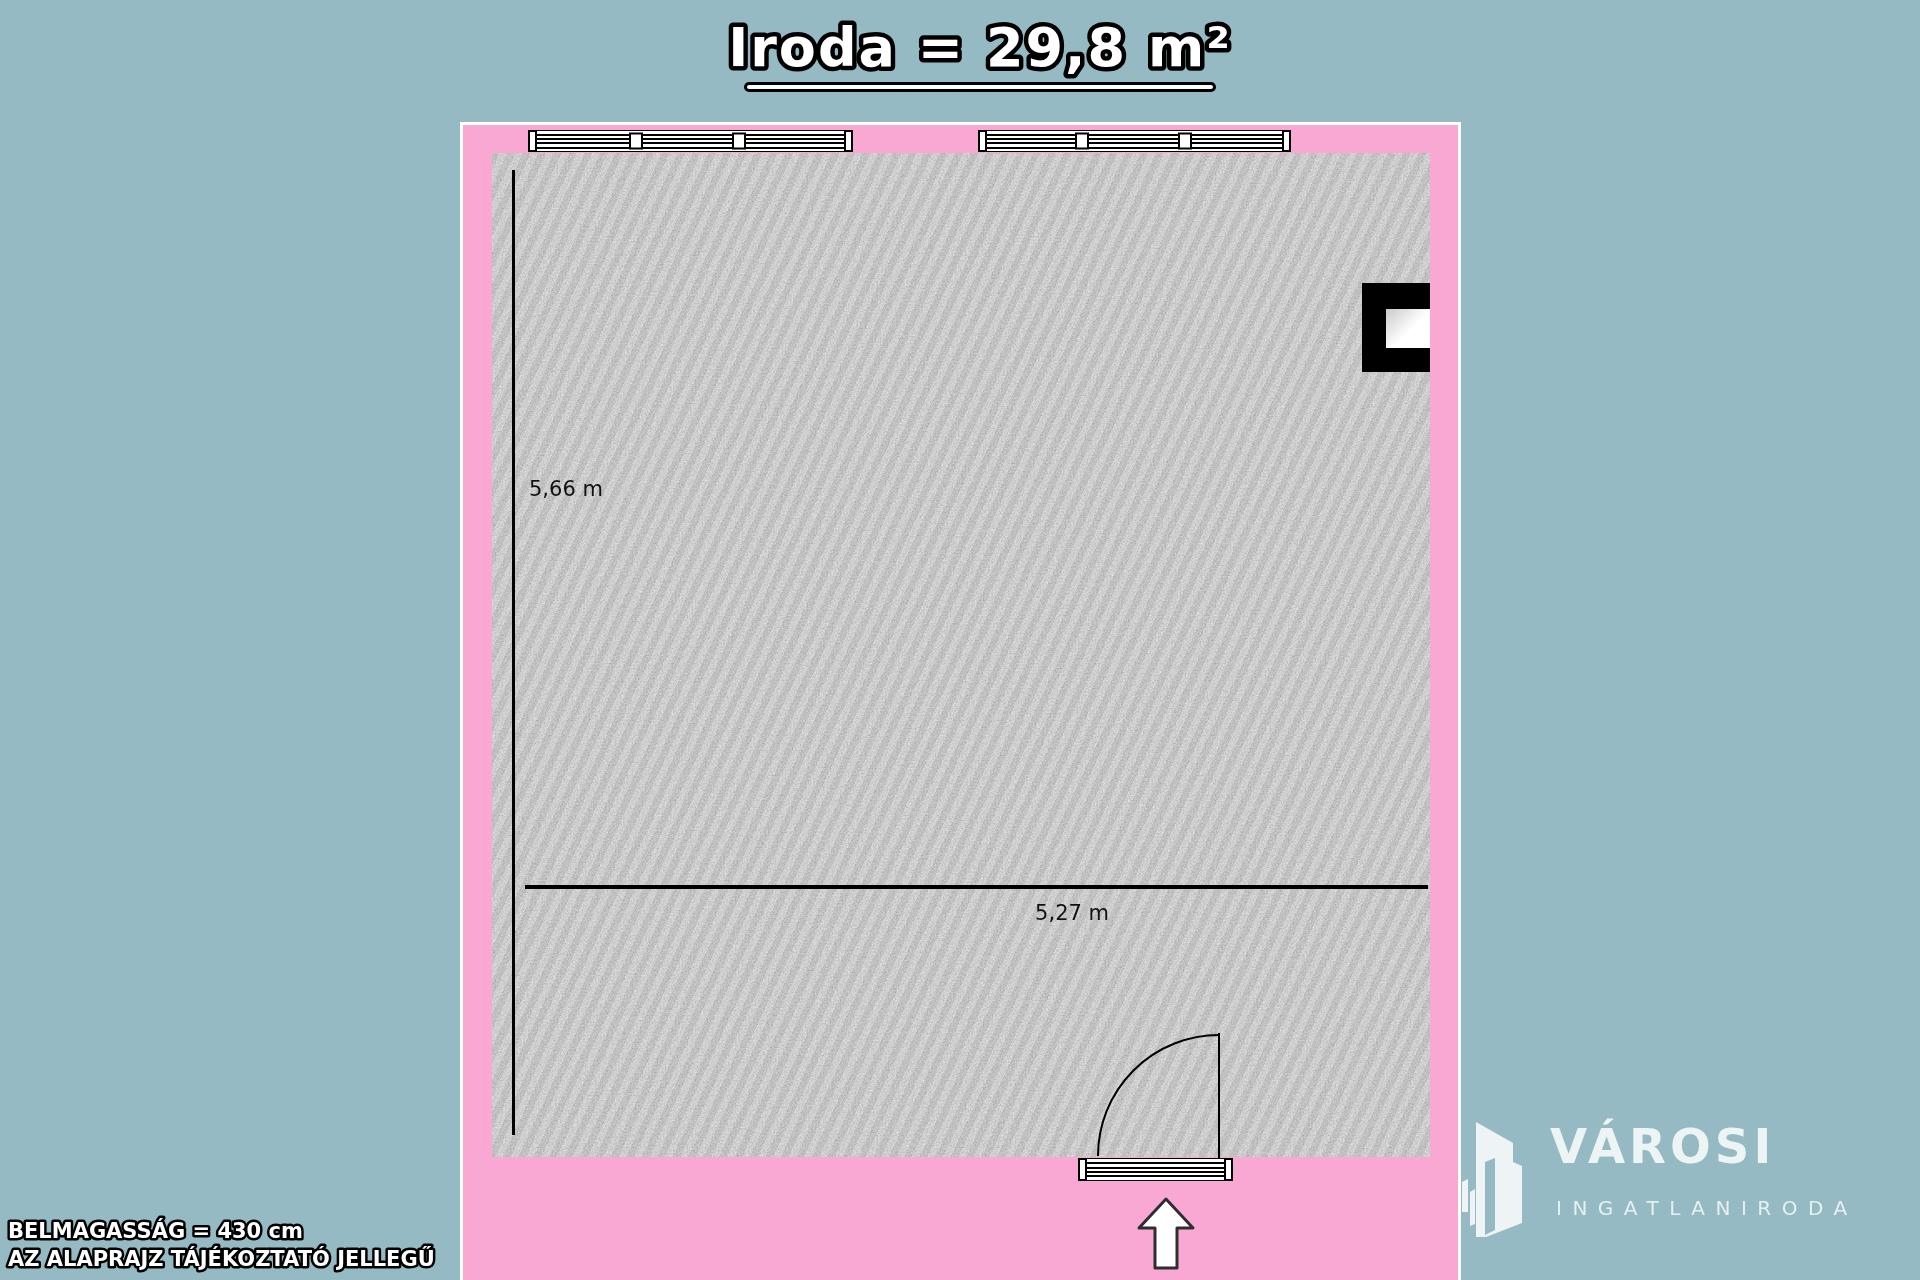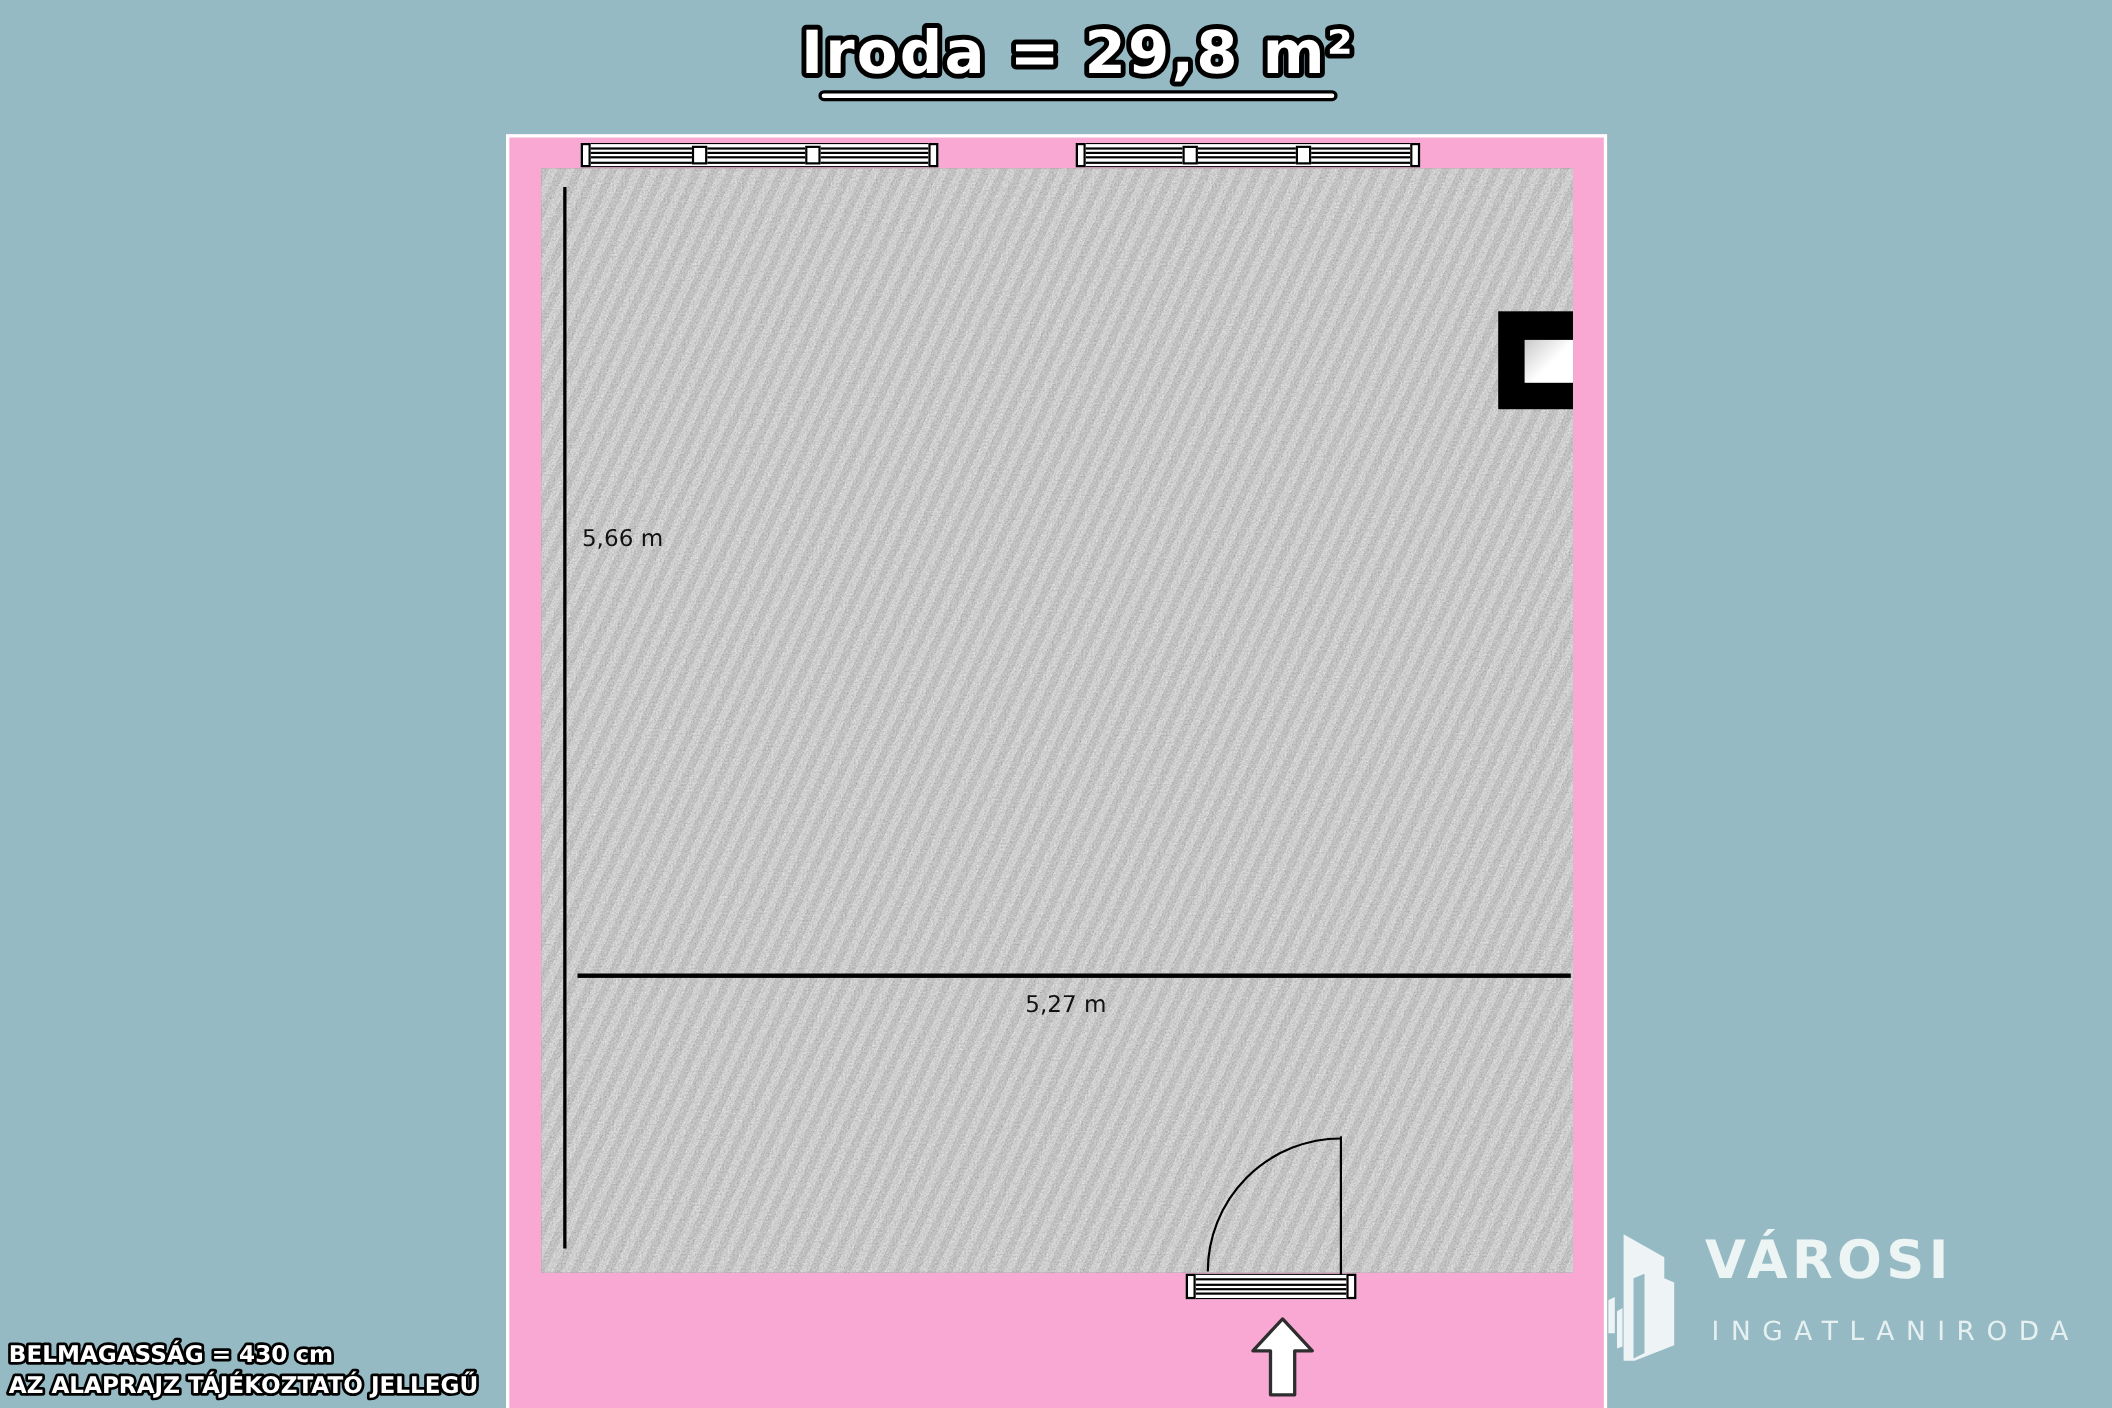--- a/index.html
+++ b/index.html
@@ -41,36 +41,36 @@
 
   
   .door-leaf{position:absolute;left:755px;top:908px;width:2px;height:126px;background:#000;}
   .door-arc{position:absolute;left:633px;top:908px;width:125px;height:125px;}
 
   
   .dim-v{position:absolute;left:49px;top:45px;width:3px;height:965px;background:#000;}
   .dim-h{position:absolute;left:62px;top:760px;width:903px;height:4px;background:#000;}
   .dim-label{position:absolute;color:#111;font-size:21px;}
   .dim-label-v{left:66px;top:352px;}
-  .dim-label-h{left:469px;top:776px;width:200px;text-align:left;}
+  .dim-label-h{left:446px;top:776px;width:200px;text-align:right;}
 
   
   .arrow-svg{position:absolute;left:1134px;top:1196px;width:64px;height:76px;}
 
   
   .foot-svg{position:absolute;left:4px;top:1210px;width:640px;height:72px;}
   .foot-svg text{font-family:"DejaVu Sans",sans-serif;font-weight:bold;font-size:21px;
     fill:#ffffff;stroke:#000000;stroke-width:5px;stroke-linejoin:round;paint-order:stroke;}
 
   
   .logo{position:absolute;left:1462px;top:1106px;width:440px;height:150px;}
   .logo-icon{position:absolute;left:0;top:6px;width:62px;height:128px;}
   .logo-name{position:absolute;left:88px;top:16px;font-size:48px;font-weight:bold;letter-spacing:4px;
     color:#edf4f4;line-height:1;}
-  .logo-sub{position:absolute;left:94px;top:92px;font-size:24px;font-weight:400;letter-spacing:10.5px;
+  .logo-sub{position:absolute;left:94px;top:92px;font-size:20px;font-weight:400;letter-spacing:10.5px;
     color:#e7f0f1;line-height:1;}
 </style>
 </head>
 <body>
 
 <div class="stage">
 
   <svg class="title-svg">
     <text x="350" y="62" text-anchor="middle">Iroda = 29,8 m²</text>
   </svg>

